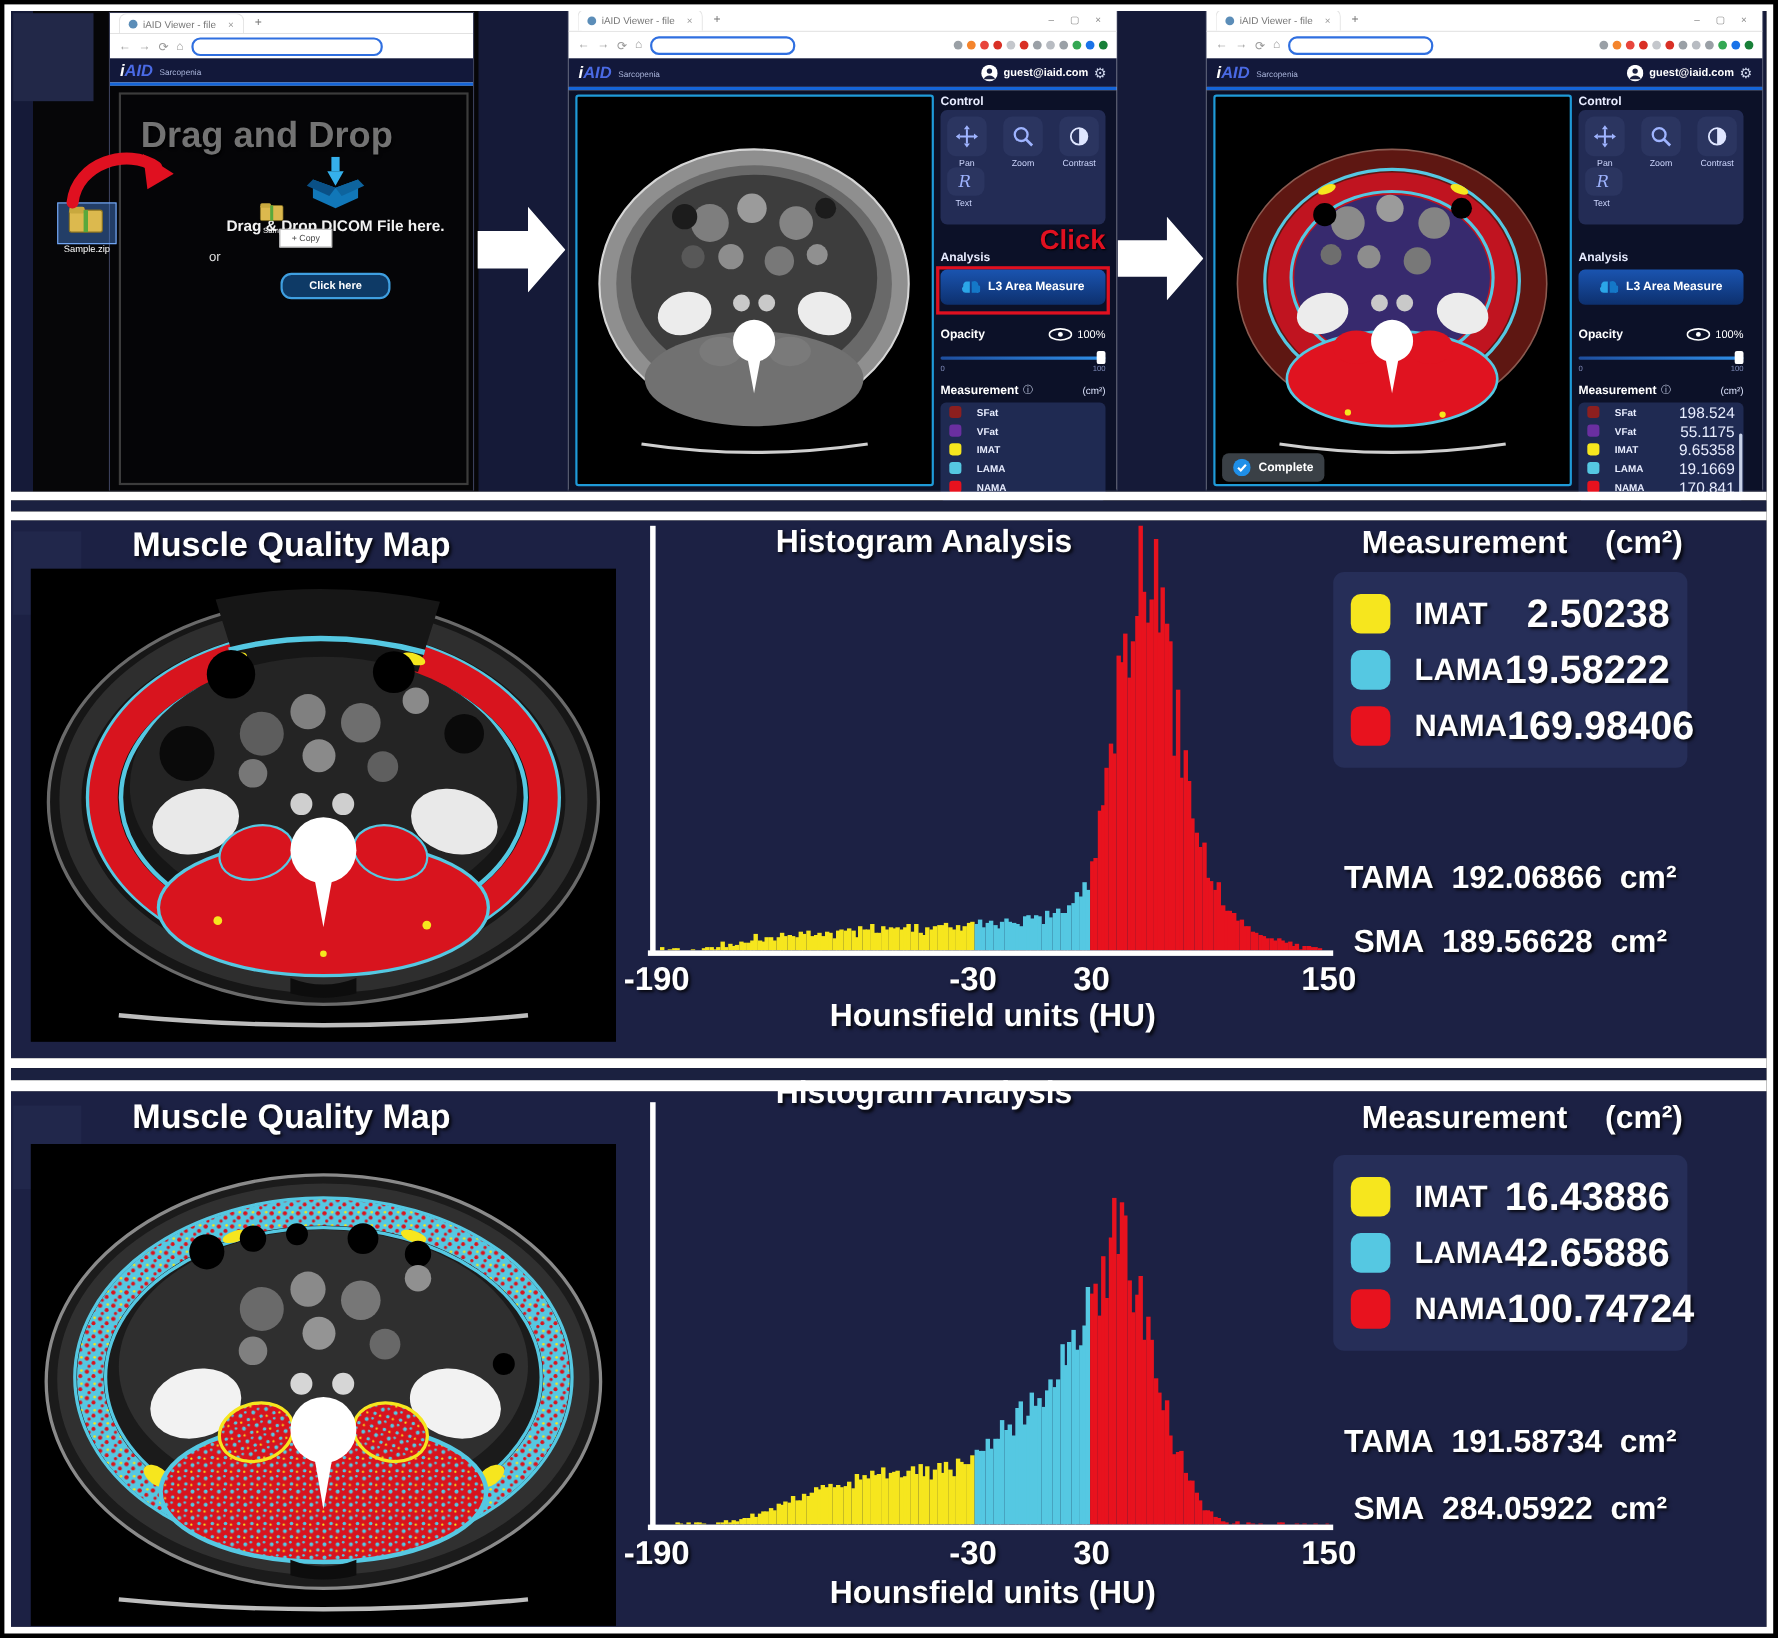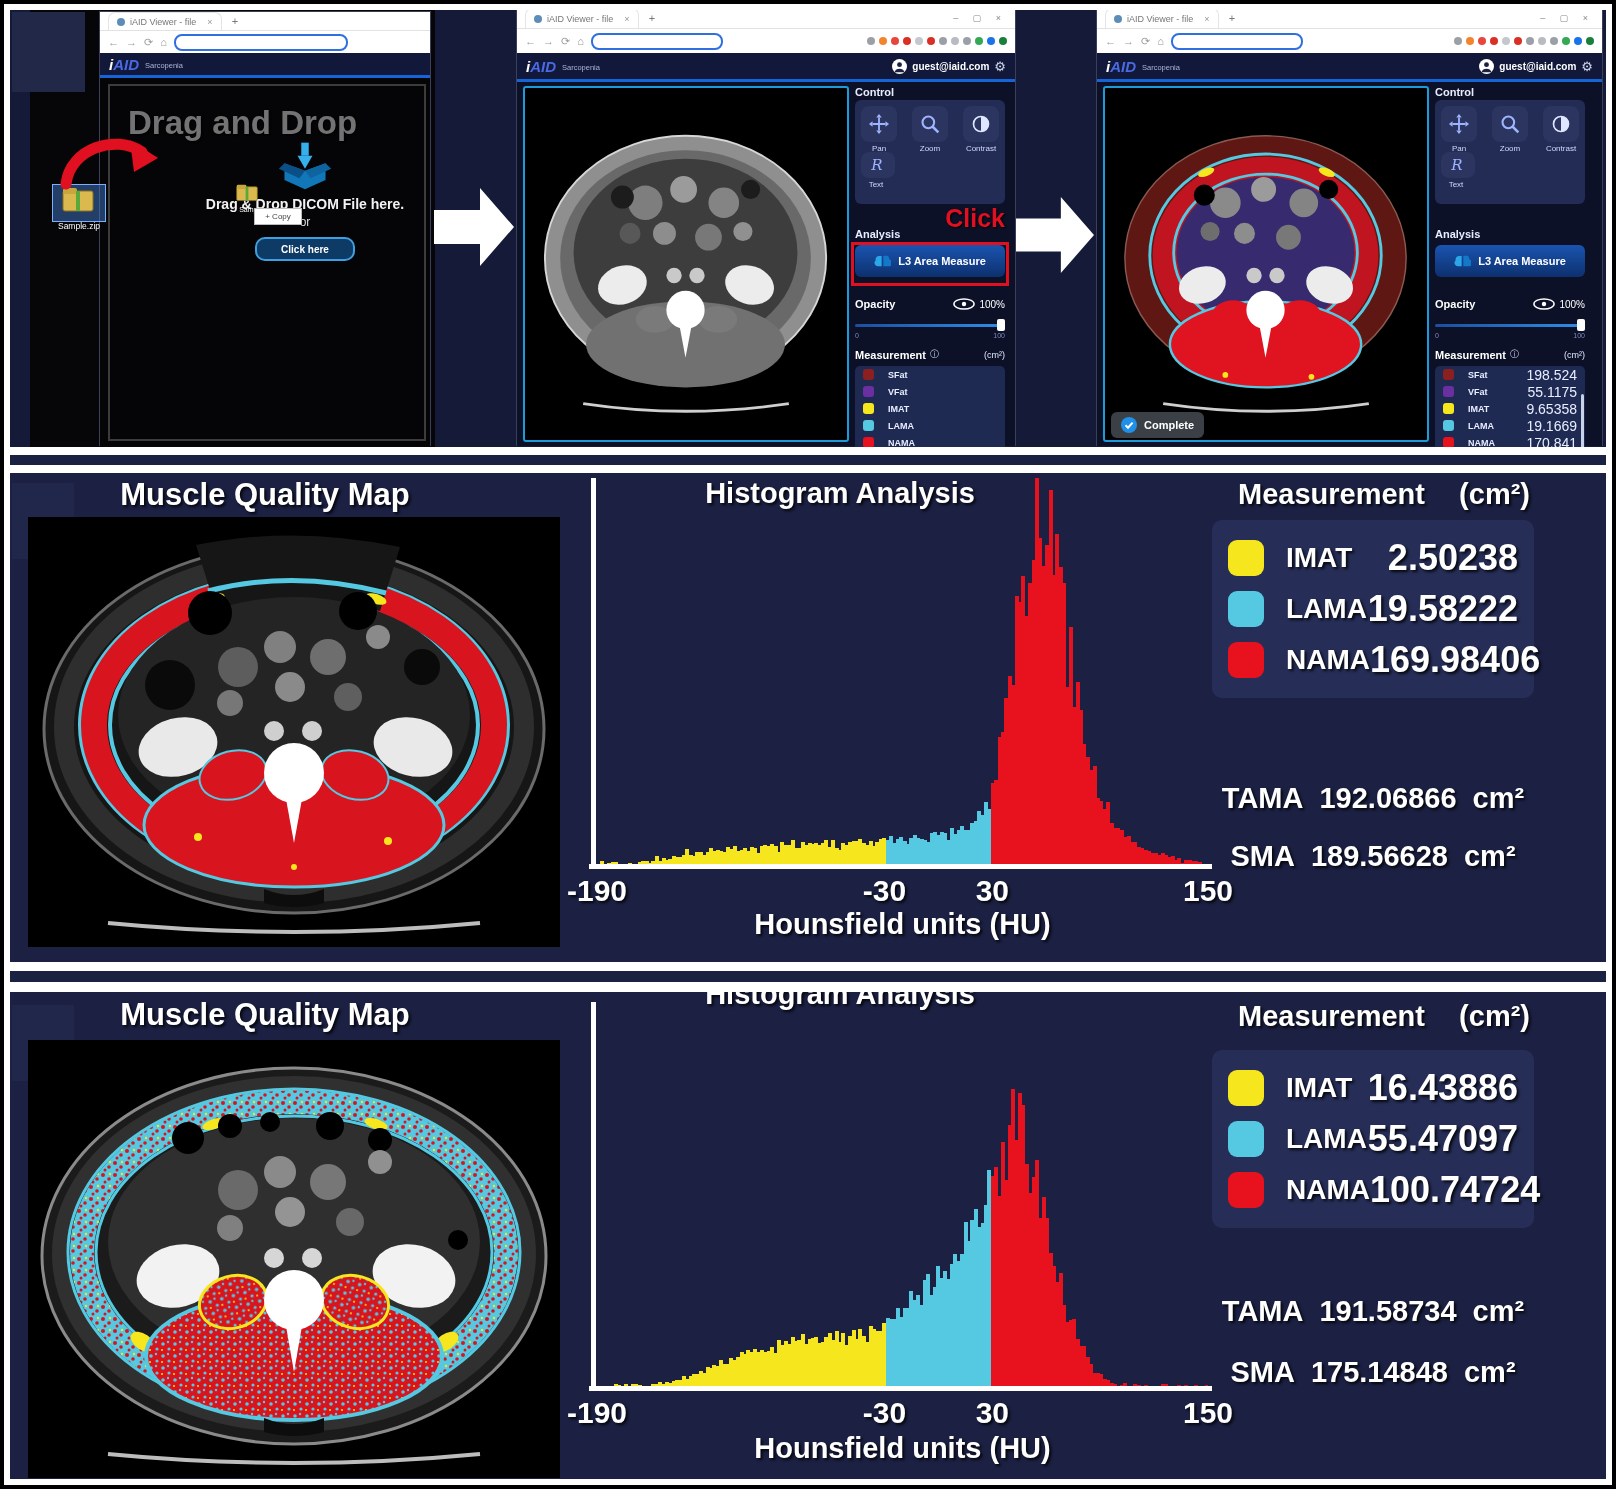--- a/index.html
+++ b/index.html
@@ -69,21 +69,21 @@
   .lval{margin-left:auto;font-size:14px;color:#e8edff;text-align:center;}
   .scrollbar{position:absolute;width:3px;background:#c8d2e8;border-radius:2px;}
   .ctpanel{position:absolute;background:#000;border:2px solid #1f9ad8;border-radius:3px;overflow:hidden;}
   .toast{position:absolute;background:#3a4046;border-radius:6px;display:flex;align-items:center;gap:7px;
          padding:0 10px;height:26px;z-index:8;}
   .toast .tx{font-size:11px;font-weight:bold;color:#fff;}
   
   .dropframe{position:absolute;border:2px solid #3c3c3c;background:#050507;}
   .dragann{position:absolute;color:#737373;font-weight:bold;font-size:33px;text-shadow:1px 1px 2px #000;z-index:6;}
   .dz-line1{font-size:14px;font-weight:bold;color:#f2f2f2;text-align:center;}
-  .dz-or{font-size:12px;color:#ddd;text-align:center;margin-top:3px;}
+  .dz-or{font-size:12px;color:#ddd;text-align:left;margin-top:13px;}
   .clickbtn{margin:8px auto 0;width:96px;height:20px;border-radius:10px;background:#0e3a66;border:2px solid #3f9fe0;
             color:#fff;font-size:10px;font-weight:bold;display:flex;align-items:center;justify-content:center;}
   .infobox{position:absolute;background:#163a6f;border-radius:6px;text-align:center;color:#e8efff;}
   .infobox .l1{font-size:11px;margin-top:9px;}
   .infobox .l2{font-size:10px;margin-top:4px;}
   .infobox .lnk{color:#3fa9e8;}
   .tooltip{position:absolute;background:#fff;border:1px solid #bbb;color:#444;font-size:8px;
            display:flex;align-items:center;justify-content:center;}
   .filelabel{font-size:8.5px;color:#fff;text-align:center;}
   .selbox{background:rgba(70,130,220,.45);border:1px solid #7ab0ff;}
@@ -1071,33 +1071,33 @@
   </div>
   <div class="mbox" style="left:1212px;top:1050px;width:322px;height:178px;">
     <div class="mrow">
         <span class="chip" style="background:#f6e61e"></span>
         <span class="mname shadow">IMAT</span>
         <span class="mval shadow">16.43886</span>
       </div>
     <div class="mrow">
         <span class="chip" style="background:#55c8e2"></span>
         <span class="mname shadow">LAMA</span>
-        <span class="mval shadow">55.47097</span>
+        <span class="mval shadow">42.65886</span>
       </div>
     <div class="mrow">
         <span class="chip" style="background:#e8121e"></span>
         <span class="mname shadow">NAMA</span>
         <span class="mval shadow">100.74724</span>
       </div>
   </div>
   <div class="totline shadow" style="left:1212px;top:1295px;width:322px;">
     <span>TAMA</span>
       <span>191.58734</span>
       <span>cm²</span>
   </div>
   <div class="totline shadow" style="left:1212px;top:1356px;width:322px;">
     <span>SMA</span>
-      <span>175.14848</span>
+      <span>284.05922</span>
       <span>cm²</span>
   </div>
 
   <div id="frame"></div>
 </div>
 
 </body></html>

